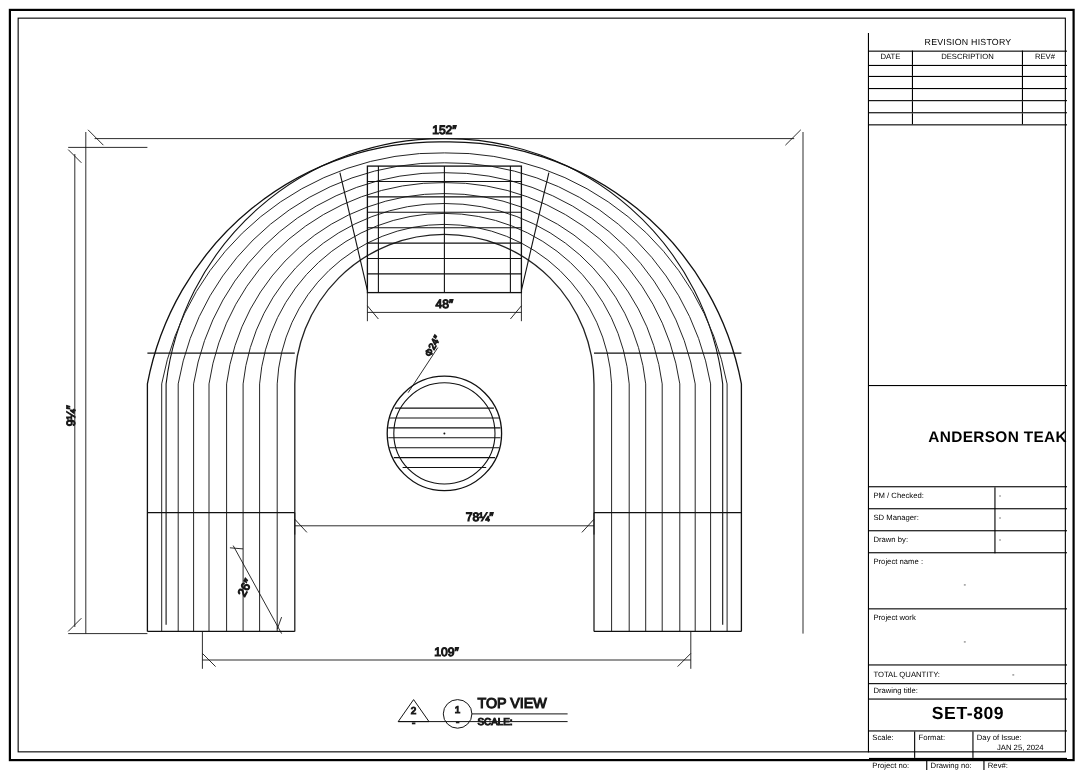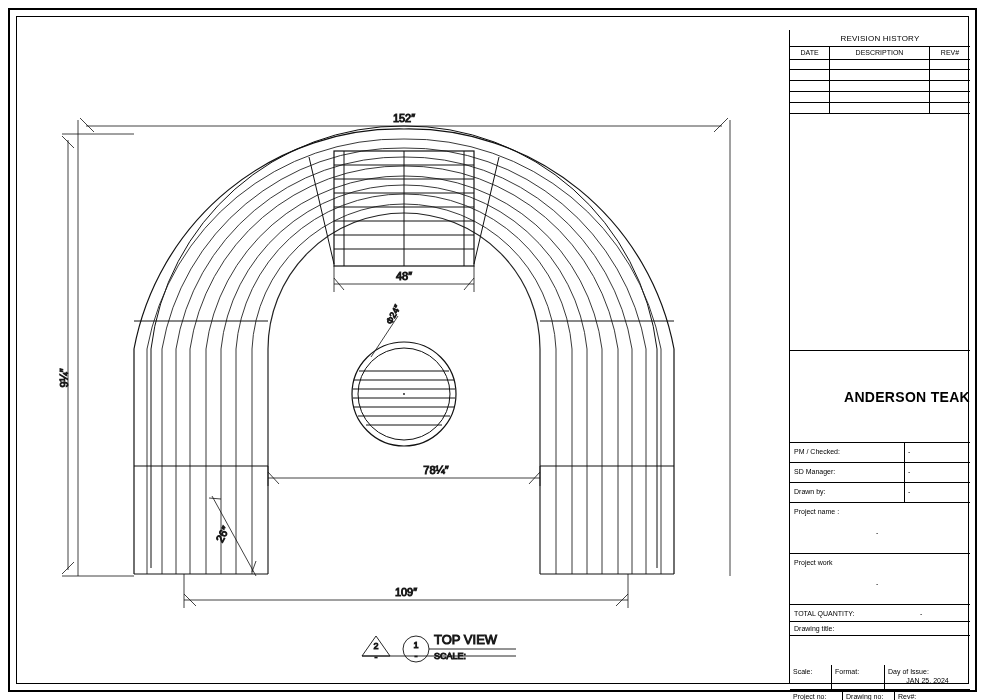--- a/index.html
+++ b/index.html
@@ -470,20 +470,23 @@
 
     <div class="tb-qty">
       <span class="lbl">TOTAL QUANTITY:</span>
       <span class="val">-</span>
     </div>
 
     <div class="tb-dtitle">
       <span class="lbl">Drawing title:</span>
     </div>
 
+    <div class="tb-code">
+      <span>SET-809</span>
+    </div>
 
     <div class="tb-meta1">
       <div class="m1a">
         <span class="lbl">Scale:</span>
         <span class="val"></span>
       </div>
       <div class="m1b">
         <span class="lbl">Format:</span>
         <span class="val"></span>
       </div>

